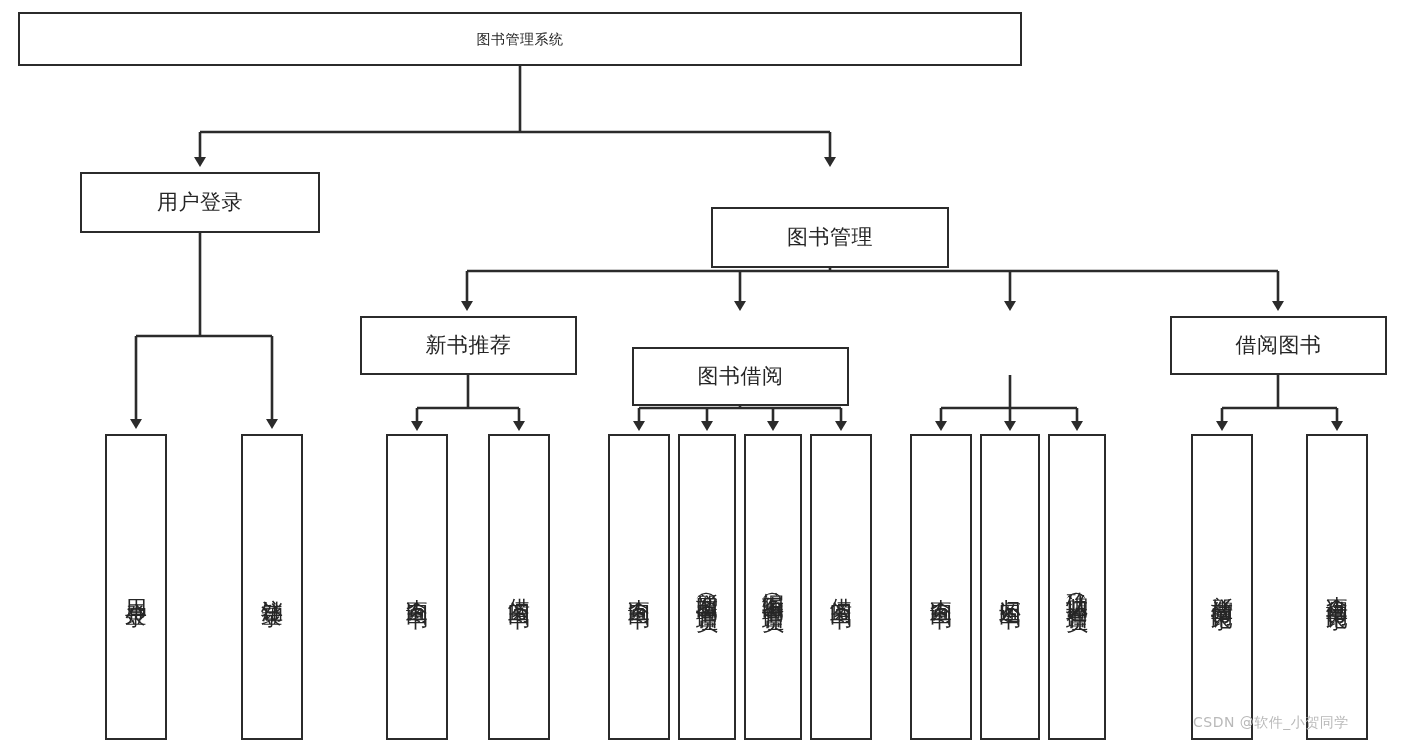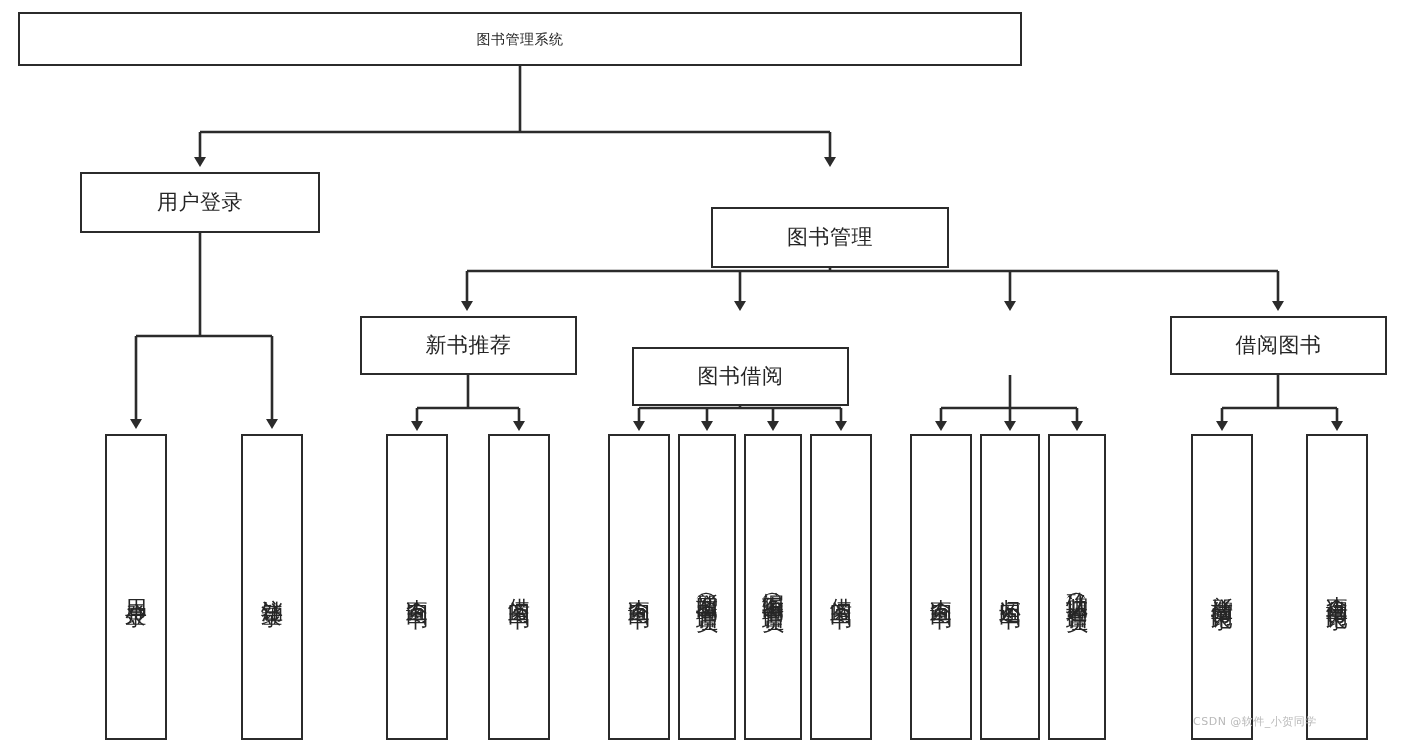--- a/index.html
+++ b/index.html
@@ -61,21 +61,21 @@
     font-size: 22px;
     line-height: 1.0;
     letter-spacing: 3px;
     white-space: nowrap;
     max-height: 292px;
   }
   .watermark {
     position: absolute;
     left: 1193px;
     top: 714px;
-    font-size: 11px;
+    font-size: 14px;
     color: #b9b9b9;
     white-space: nowrap;
     letter-spacing: 0.5px;
     font-family: "DejaVu Sans", "Liberation Sans", sans-serif;
   }
 </style>
 </head>
 <body>
 
 <div id="canvas">

